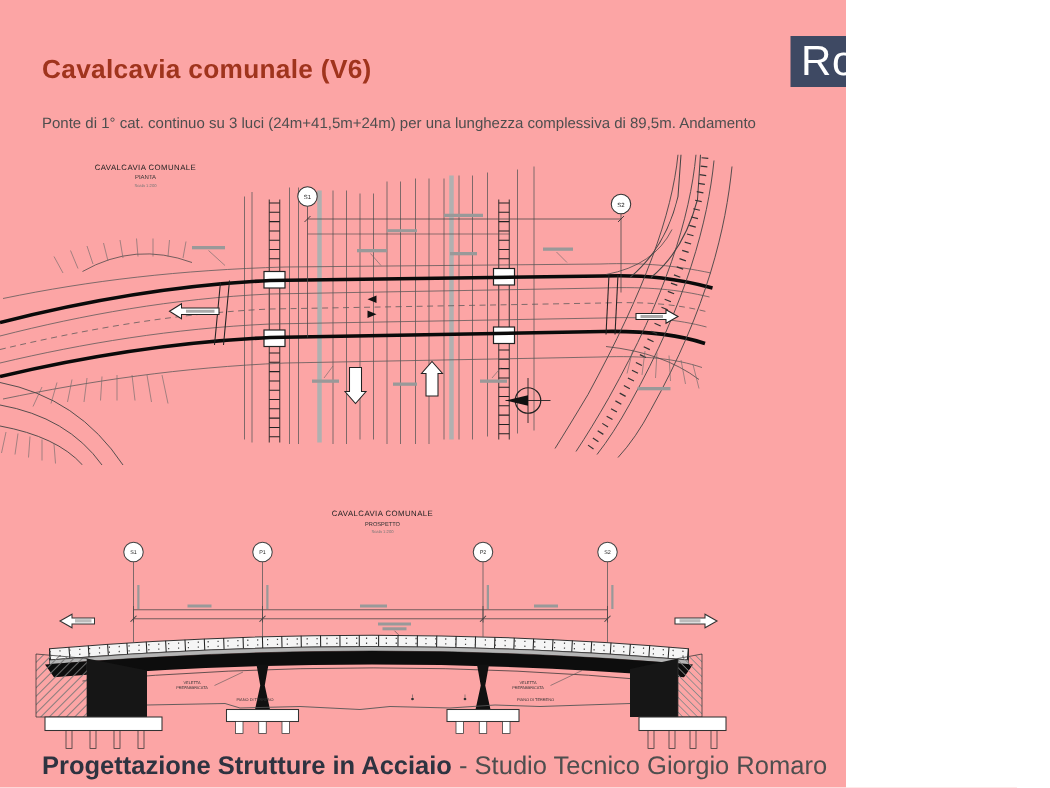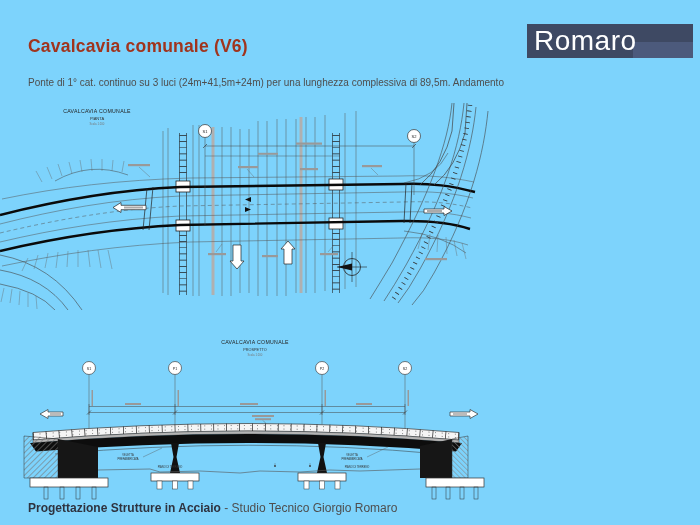--- a/index.html
+++ b/index.html
@@ -1,29 +1,29 @@
 <!DOCTYPE html>
 <html><head>
 <meta charset="utf-8">
 <style>
   html,body{margin:0;padding:0;background:#fff;}
-  .page{position:relative;width:700px;height:525px;background:#7dd3fc;overflow:hidden;
+  .page{position:relative;width:564px;height:525px;background:#fca5a5;overflow:hidden;
         font-family:"Liberation Sans",sans-serif;}
   .title{position:absolute;left:28px;top:36px;font-size:17.5px;font-weight:bold;
          color:#a0341d;letter-spacing:0.2px;}
   .logo{position:absolute;left:527px;top:24px;width:166px;height:34px;background:#3e4963;}
   .logo::after{content:"";position:absolute;right:0;bottom:0;width:36%;height:46%;
          background:#4c5a7c;}
   .logo span{position:relative;z-index:2;display:block;color:#ffffff;font-weight:normal;
          font-size:28px;line-height:33px;padding-left:7px;letter-spacing:0.5px;}
   .desc{position:absolute;left:28px;top:66px;width:645px;font-size:10px;
         line-height:14.5px;color:#4e4e4e;}
   .plan-wrap{position:absolute;left:0;top:103px;width:700px;height:207px;}
   .elev-wrap{position:absolute;left:0;top:335px;width:700px;height:170px;}
-  .footer{position:absolute;left:28px;top:501px;font-size:12px;color:#4e4e4e;}
+  .footer{position:absolute;left:28px;top:501px;font-size:17px;color:#4e4e4e;}
   .footer b{color:#2e3340;}
   svg text{font-family:"Liberation Sans",sans-serif;}
 </style>
 </head>
 <body>
 
 <div class="page">
 
   <div class="title">Cavalcavia comunale (V6)</div>
 

